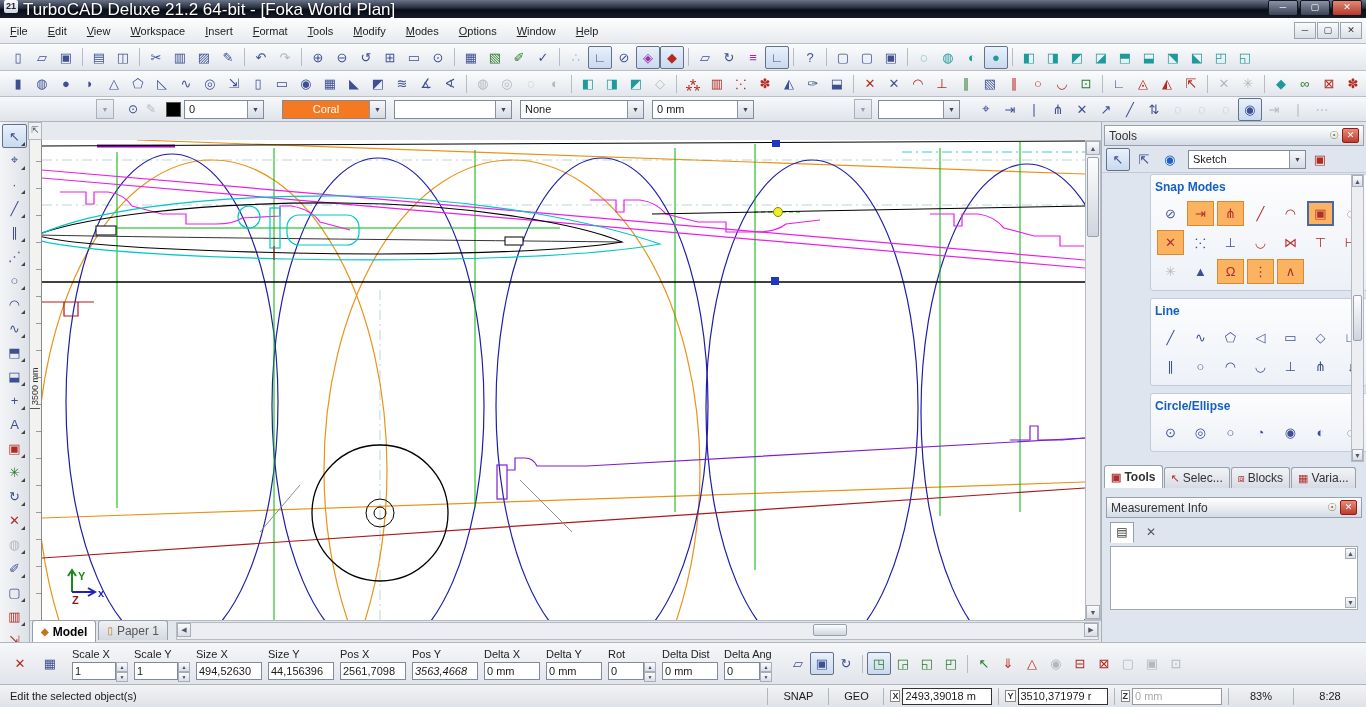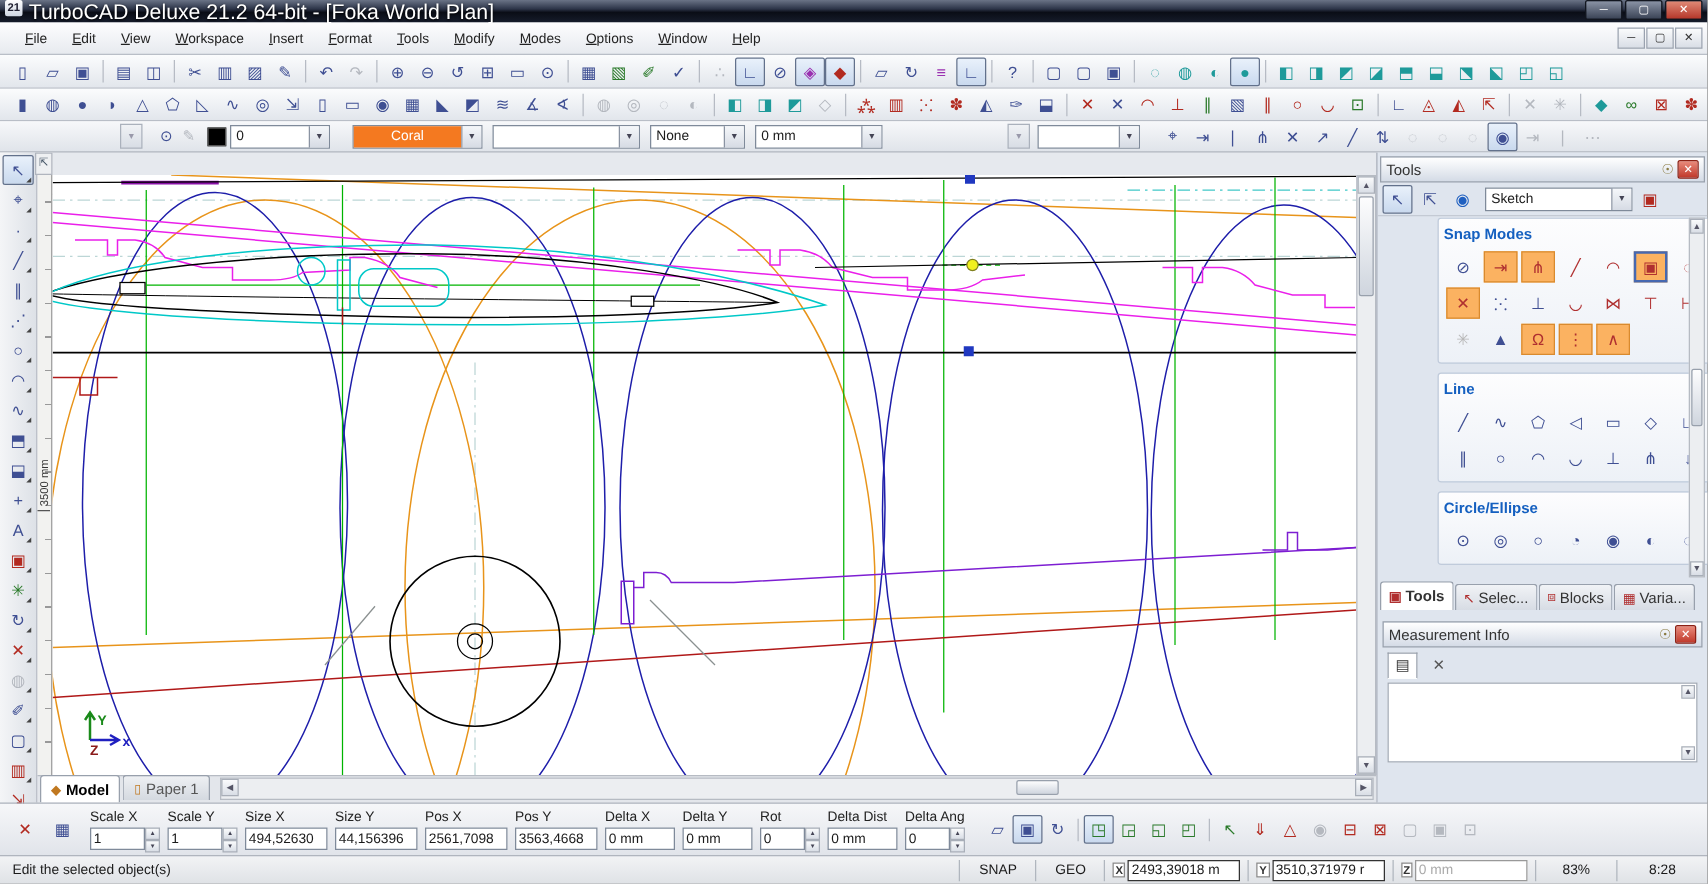--- a/index.html
+++ b/index.html
@@ -5,21 +5,21 @@
   html,body{margin:0;padding:0;background:#666;}
   #app{position:relative;width:1366px;height:707px;background:#e6e9ee;font-family:"Liberation Sans",sans-serif;font-size:11px;color:#1a1a1a;overflow:hidden;user-select:none;}
   
   #titlebar{position:absolute;left:0;top:0;width:1366px;height:18px;background:linear-gradient(#6a7386 0%,#2c3448 40%,#0a0d16 55%,#161c2b 100%);color:#fff;display:flex;padding:0 4px;box-sizing:border-box;}
   #app-icon{width:14px;height:13px;background:linear-gradient(#fff,#cfd6e2);color:#223;font-size:9px;font-weight:bold;text-align:center;line-height:13px;border-radius:2px;margin-right:5px;}
   #win-title{font-size:17px;text-shadow:0 1px 2px #000;}
   .wbtns{margin-left:auto;display:flex;gap:2px;}
   .wbtn{width:28px;height:14px;font-size:9px;line-height:13px;text-align:center;color:#fff;background:linear-gradient(#8a93a5,#3a4355);border:1px solid #12161f;border-radius:2px;}
   .wbtn.close{background:linear-gradient(#e08a76,#b5372a);}
   
-  #menubar{position:absolute;left:0;top:18px;width:1366px;height:26px;background:linear-gradient(#fdfdfe,#e7eaef);border-bottom:1px solid #b9bec7;display:flex;align-items:center;box-sizing:border-box;padding-left:10px;}
+  #menubar{position:absolute;left:0;top:18px;width:1366px;height:26px;background:linear-gradient(#fdfdfe,#e7eaef);border-bottom:1px solid #b9bec7;display:flex;align-items:center;box-sizing:border-box;}
   .menu-item{display:inline-block;padding:3px 10px;color:#222;}
   .menu-item::first-letter{text-decoration:underline;}
   .wbtns2{margin-left:auto;margin-right:4px;display:flex;gap:1px;}
   .wbtn2{width:20px;height:15px;font-size:9px;line-height:14px;text-align:center;color:#333;background:linear-gradient(#fafbfc,#d9dee6);border:1px solid #9aa2af;}
   
   .tbrow{position:absolute;left:0;width:1366px;background:linear-gradient(#fbfcfd,#e2e6ec);border-bottom:1px solid #b9bec7;display:flex;align-items:center;box-sizing:border-box;padding-left:6px;}
   #tb1{top:44px;height:27px;}
   #tb2{top:71px;height:26px;}
   .tb-btn{width:22px;height:21px;display:inline-flex;align-items:center;justify-content:center;color:#3f4f93;font-size:13px;border:1px solid transparent;border-radius:2px;flex:none;}
   .tb-btn .glyph{pointer-events:none;}
@@ -473,21 +473,21 @@
         <span class="dd">▼</span>
       </span>
     <span class="combo" id="coral-combo" style="width:104px;margin-left:18px">
         <span class="cval">Coral</span>
         <span class="dd">▼</span>
       </span>
     <span class="combo" style="width:118px;margin-left:8px">
         <span class="cval"><span class="line-sample"></span></span>
         <span class="dd">▼</span>
       </span>
-    <span class="combo" style="width:76px;margin-left:8px">
+    <span class="combo" style="width:124px;margin-left:8px">
         <span class="cval">None</span>
         <span class="dd">▼</span>
       </span>
     <span class="combo" style="width:102px;margin-left:8px">
         <span class="cval">0 mm</span>
         <span class="dd">▼</span>
       </span>
     <span class="dd-only" style="margin-left:100px">▼</span>
     <span class="combo" style="width:82px;margin-left:6px">
         <span class="cval"></span>
@@ -1001,21 +1001,21 @@
         </span>
         <span class="fld">
           <span class="fld-l">Pos X</span>
           <span class="fld-row">
             <span class="fld-v" style="width: 60px;">2561,7098</span>
           </span>
         </span>
         <span class="fld">
           <span class="fld-l">Pos Y</span>
           <span class="fld-row">
-            <span class="fld-v" style="width: 60px;">3563,4668</span>
+            <span class="fld-v" style="width: 60px; font-style: italic;">3563,4668</span>
           </span>
         </span>
         <span class="fld">
           <span class="fld-l">Delta X</span>
           <span class="fld-row">
             <span class="fld-v" style="width: 50px;">0 mm</span>
           </span>
         </span>
         <span class="fld">
           <span class="fld-l">Delta Y</span>

